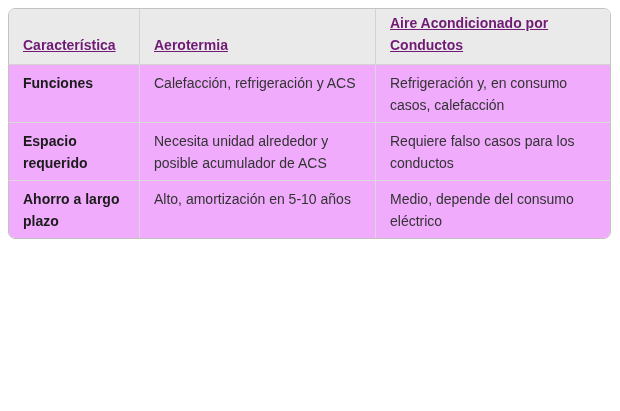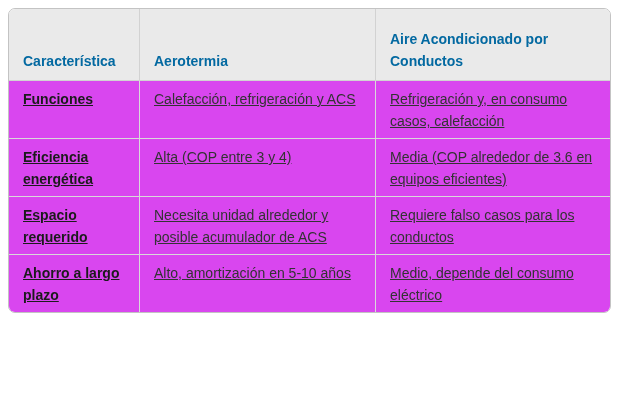--- a/index.html
+++ b/index.html
@@ -31,39 +31,39 @@
   }
   col.c-feature { width: 131px; }
   col.c-aero    { width: 236px; }
   col.c-aire    { width: 234px; }
 
   thead th {
     background: #eaeaea;
     text-align: left;
     vertical-align: bottom;
     font-weight: bold;
-    color: #0369a1;
-    padding: 19px 12px 8px 14px;
+    color: #701a75;
+    padding: 3px 12px 8px 14px;
     line-height: 22px;
     border-bottom: 1px solid #d2d2d2;
     border-right: 1px solid #d2d2d2;
+    text-decoration: underline;
   }
   thead th:last-child { border-right: none; }
 
   tbody th, tbody td {
     text-align: left;
     vertical-align: top;
     padding: 7px 14px 6px 14px;
     line-height: 22px;
     border-bottom: 1px solid #d9d9d9;
     border-right: 1px solid #d9d9d9;
-    background: #d946ef;
+    background: #f0abfc;
     font-weight: normal;
     height: 42px;
-    text-decoration: underline;
   }
   tbody th {
     font-weight: bold;
     color: #1b1b1b;
   }
   tbody tr:last-child th,
   tbody tr:last-child td { border-bottom: none; }
   tbody th:last-child, tbody td:last-child,
   thead th:last-child { border-right: none; }
 </style>
@@ -85,25 +85,20 @@
       </tr>
     </thead>
     <tbody>
 
     <tr>
           <th scope="row">Funciones</th>
           <td>Calefacción, refrigeración y ACS</td>
           <td>Refrigeración y, en consumo casos, calefacción</td>
         </tr>
         <tr>
-          <th scope="row">Eficiencia energética</th>
-          <td>Alta (COP entre 3 y 4)</td>
-          <td>Media (COP alrededor de 3.6 en equipos eficientes)</td>
-        </tr>
-        <tr>
           <th scope="row">Espacio requerido</th>
           <td>Necesita unidad alrededor y posible acumulador de ACS</td>
           <td>Requiere falso casos para los conductos</td>
         </tr>
         <tr>
           <th scope="row">Ahorro a largo plazo</th>
           <td>Alto, amortización en 5-10 años</td>
           <td>Medio, depende del consumo eléctrico</td>
         </tr>
       </tbody>

